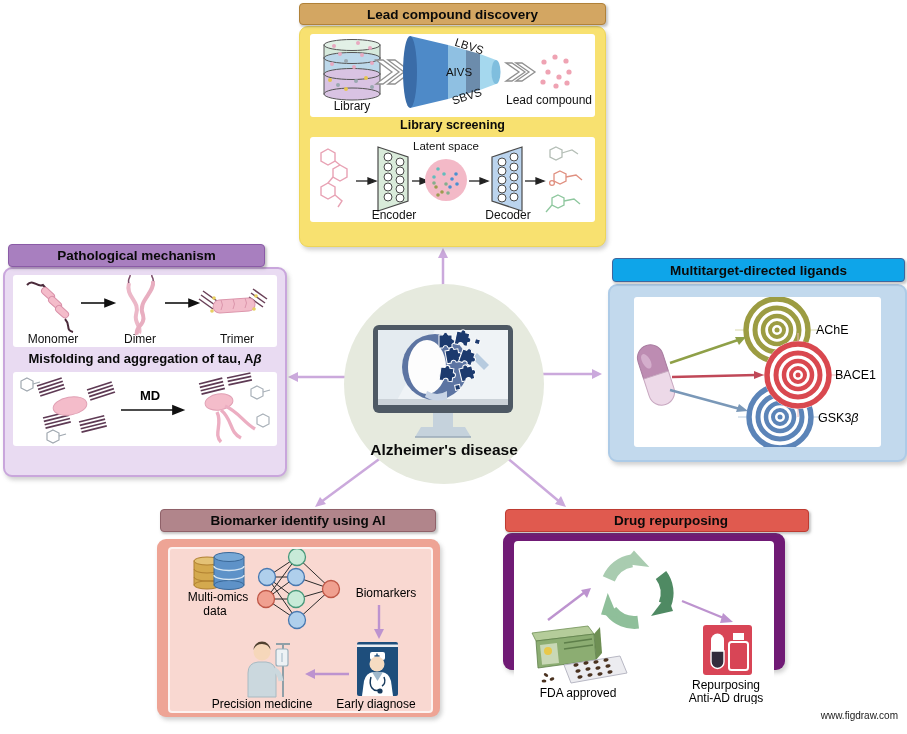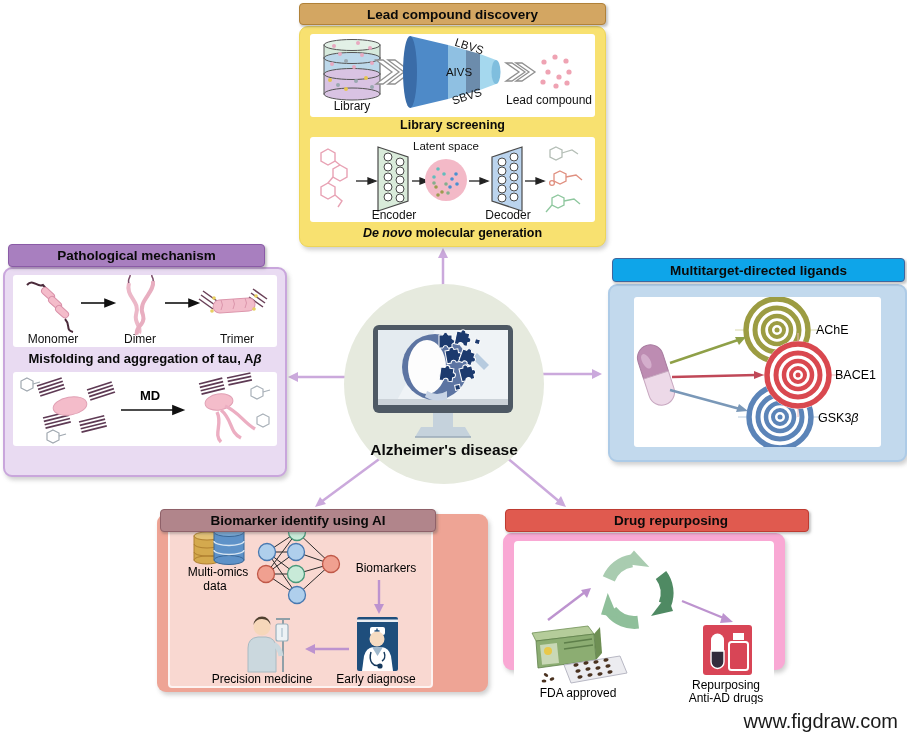--- a/index.html
+++ b/index.html
@@ -16,30 +16,30 @@
   .lbl{font-size:12px;fill:#111;}
   .lbl-s{font-size:11.5px;fill:#111;}
   svg{display:block;}
   .hdr-lead{left:299px;top:3px;width:305px;height:20px;background:#D3A662;border-color:#B08138;}
   .panel-lead{left:299px;top:26px;width:305px;height:219px;background:#F8E170;border:1px solid #EDD558;}
   .hdr-patho{left:8px;top:244px;width:255px;height:21px;background:#A87FBF;border-color:#8A5BA6;}
   .panel-patho{left:3px;top:267px;width:280px;height:206px;background:#E9DBF2;border:2px solid #C9A6DC;}
   .hdr-mtdl{left:612px;top:258px;width:291px;height:22px;background:#0ea5e9;border-color:#41659C;}
   .panel-mtdl{left:608px;top:284px;width:295px;height:174px;background:#C2D9ED;border:2px solid #ADCBE7;}
   .hdr-bio{left:160px;top:509px;width:274px;height:21px;background:#B1858B;border-color:#8F6169;}
-  .panel-bio{left:157px;top:514px;width:283px;height:178px;background:#EEA495;padding-left:48px;}
+  .panel-bio{left:157px;top:539px;width:283px;height:178px;background:#EEA495;}
   .inner-bio{left:11px;top:8px;width:261px;height:162px;background:#F9D8D1;border:2px solid #FDF3F1;border-radius:4px;}
   .hdr-rep{left:505px;top:509px;width:274px;height:21px;background:#E05A4F;border-color:#BE3B31;padding-left:28px;}
-  .panel-rep{left:503px;top:533px;width:282px;height:137px;background:#f9a8d4;}
+  .panel-rep{left:503px;top:533px;width:282px;height:137px;background:#701a75;}
   .inner-rep{left:11px;top:8px;width:260px;height:163px;background:#FFFFFF;border-radius:4px;}
   .center-circle{left:344px;top:284px;width:200px;height:200px;border-radius:50%;
                  background:#E6EADE;z-index:2;}
   .center-label{position:absolute;left:0;top:157px;width:100%;text-align:center;
                 font-weight:bold;font-size:15.5px;color:#0a0a0a;}
-  .watermark{right:9px;top:710px;font-size:20px;color:#1a1a1a;z-index:6;}
+  .watermark{right:9px;top:710px;font-size:10px;color:#1a1a1a;z-index:6;}
   .denovo-i{font-style:italic;}
   .beta-i{font-style:italic;}
 </style>
 </head>
 <body>
 
 <div class="stage">
 
   <svg class="abs" style="left:0;top:0;z-index:1;" width="907" height="734">
     <g stroke="#CBA9DC" stroke-width="2.5" fill="#CBA9DC">
@@ -241,21 +241,20 @@
               <polygon points="248,58 254,61 254,68 248,71 242,68 242,61"></polygon>
               <polyline points="254,64 264,62 270,67"></polyline>
               <polyline points="242,68 236,75"></polyline>
             </g>
         </g>
         <text x="136" y="13" text-anchor="middle" class="lbl-s">Latent space</text>
         <text x="84" y="82" text-anchor="middle" class="lbl">Encoder</text>
         <text x="198" y="82" text-anchor="middle" class="lbl">Decoder</text>
       </svg>
     </div>
-    <div class="cap" style="top:199px;"><span class="denovo-i">De novo</span><span> molecular generation</span></div>
   </div>
 
   <div class="hdr hdr-patho">Pathological mechanism</div>
   <div class="panel panel-patho">
     <div class="wbox" style="left:8px;top:6px;width:264px;height:72px;">
       <svg width="264" height="72" viewBox="0 0 264 72">
         <g>
           <path d="M14,10 C20,3 24,13 30,10 L36,17" stroke="#4A2A3A" stroke-width="2" fill="none"></path>
           <g fill="#F4BCCA" stroke="#D890A8" stroke-width="1">
             <rect x="28" y="15" width="15" height="7" rx="3.5" transform="rotate(42 35 18)"></rect>

